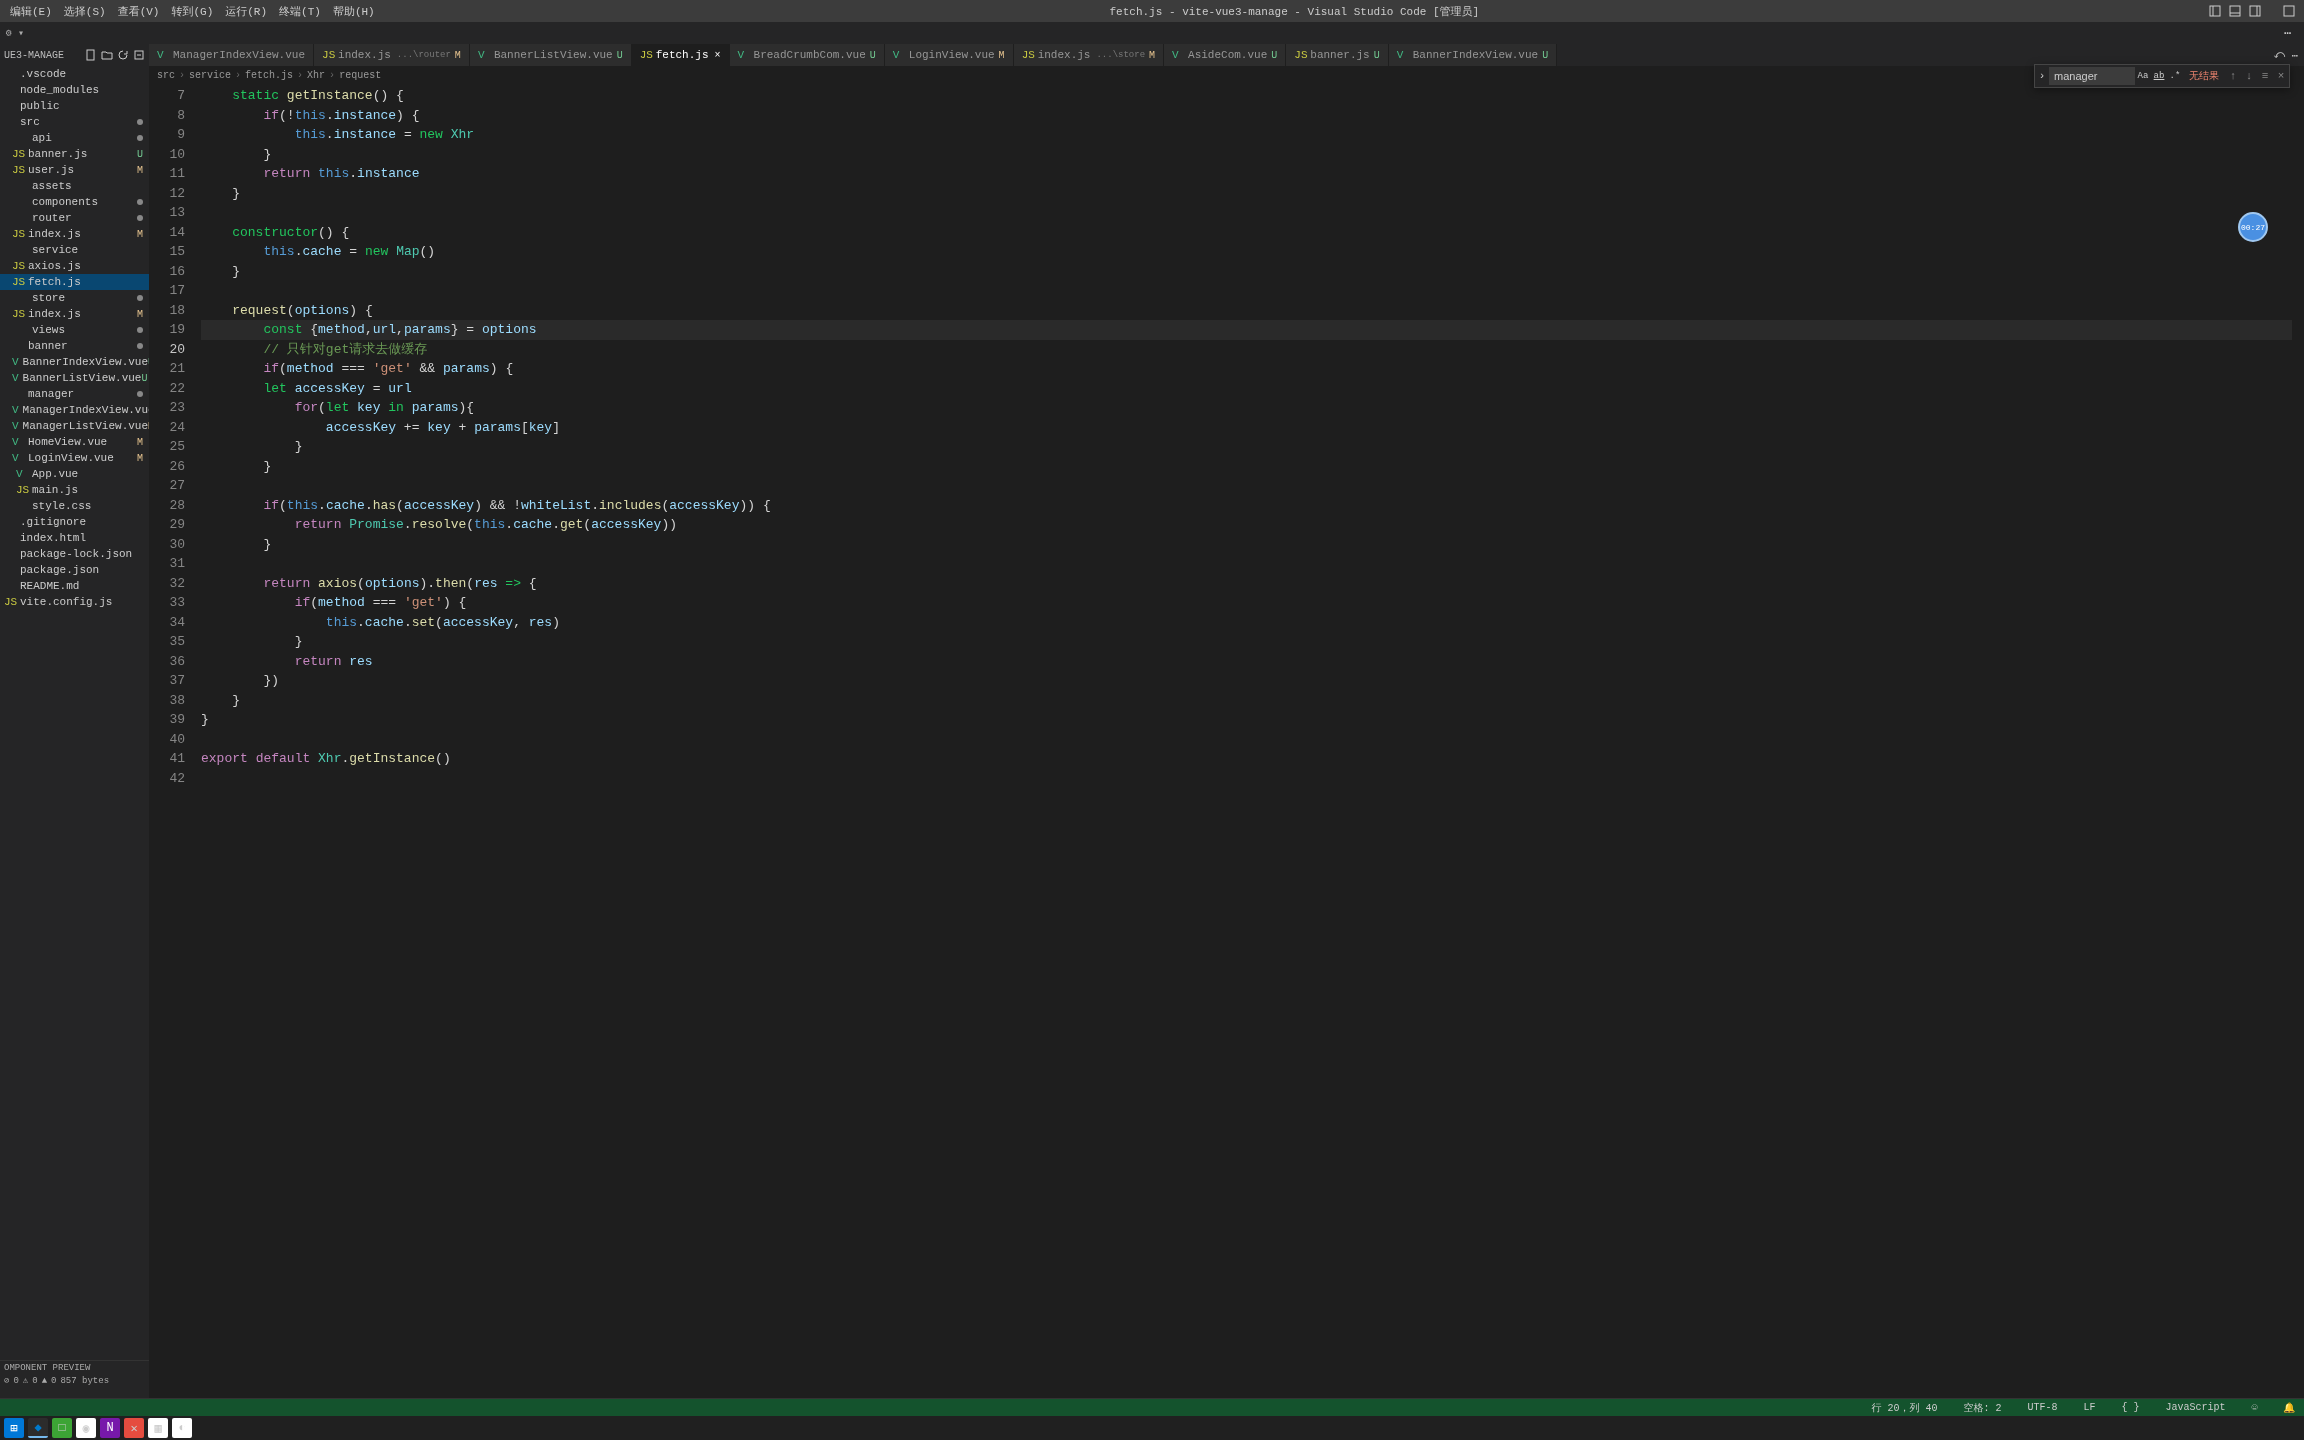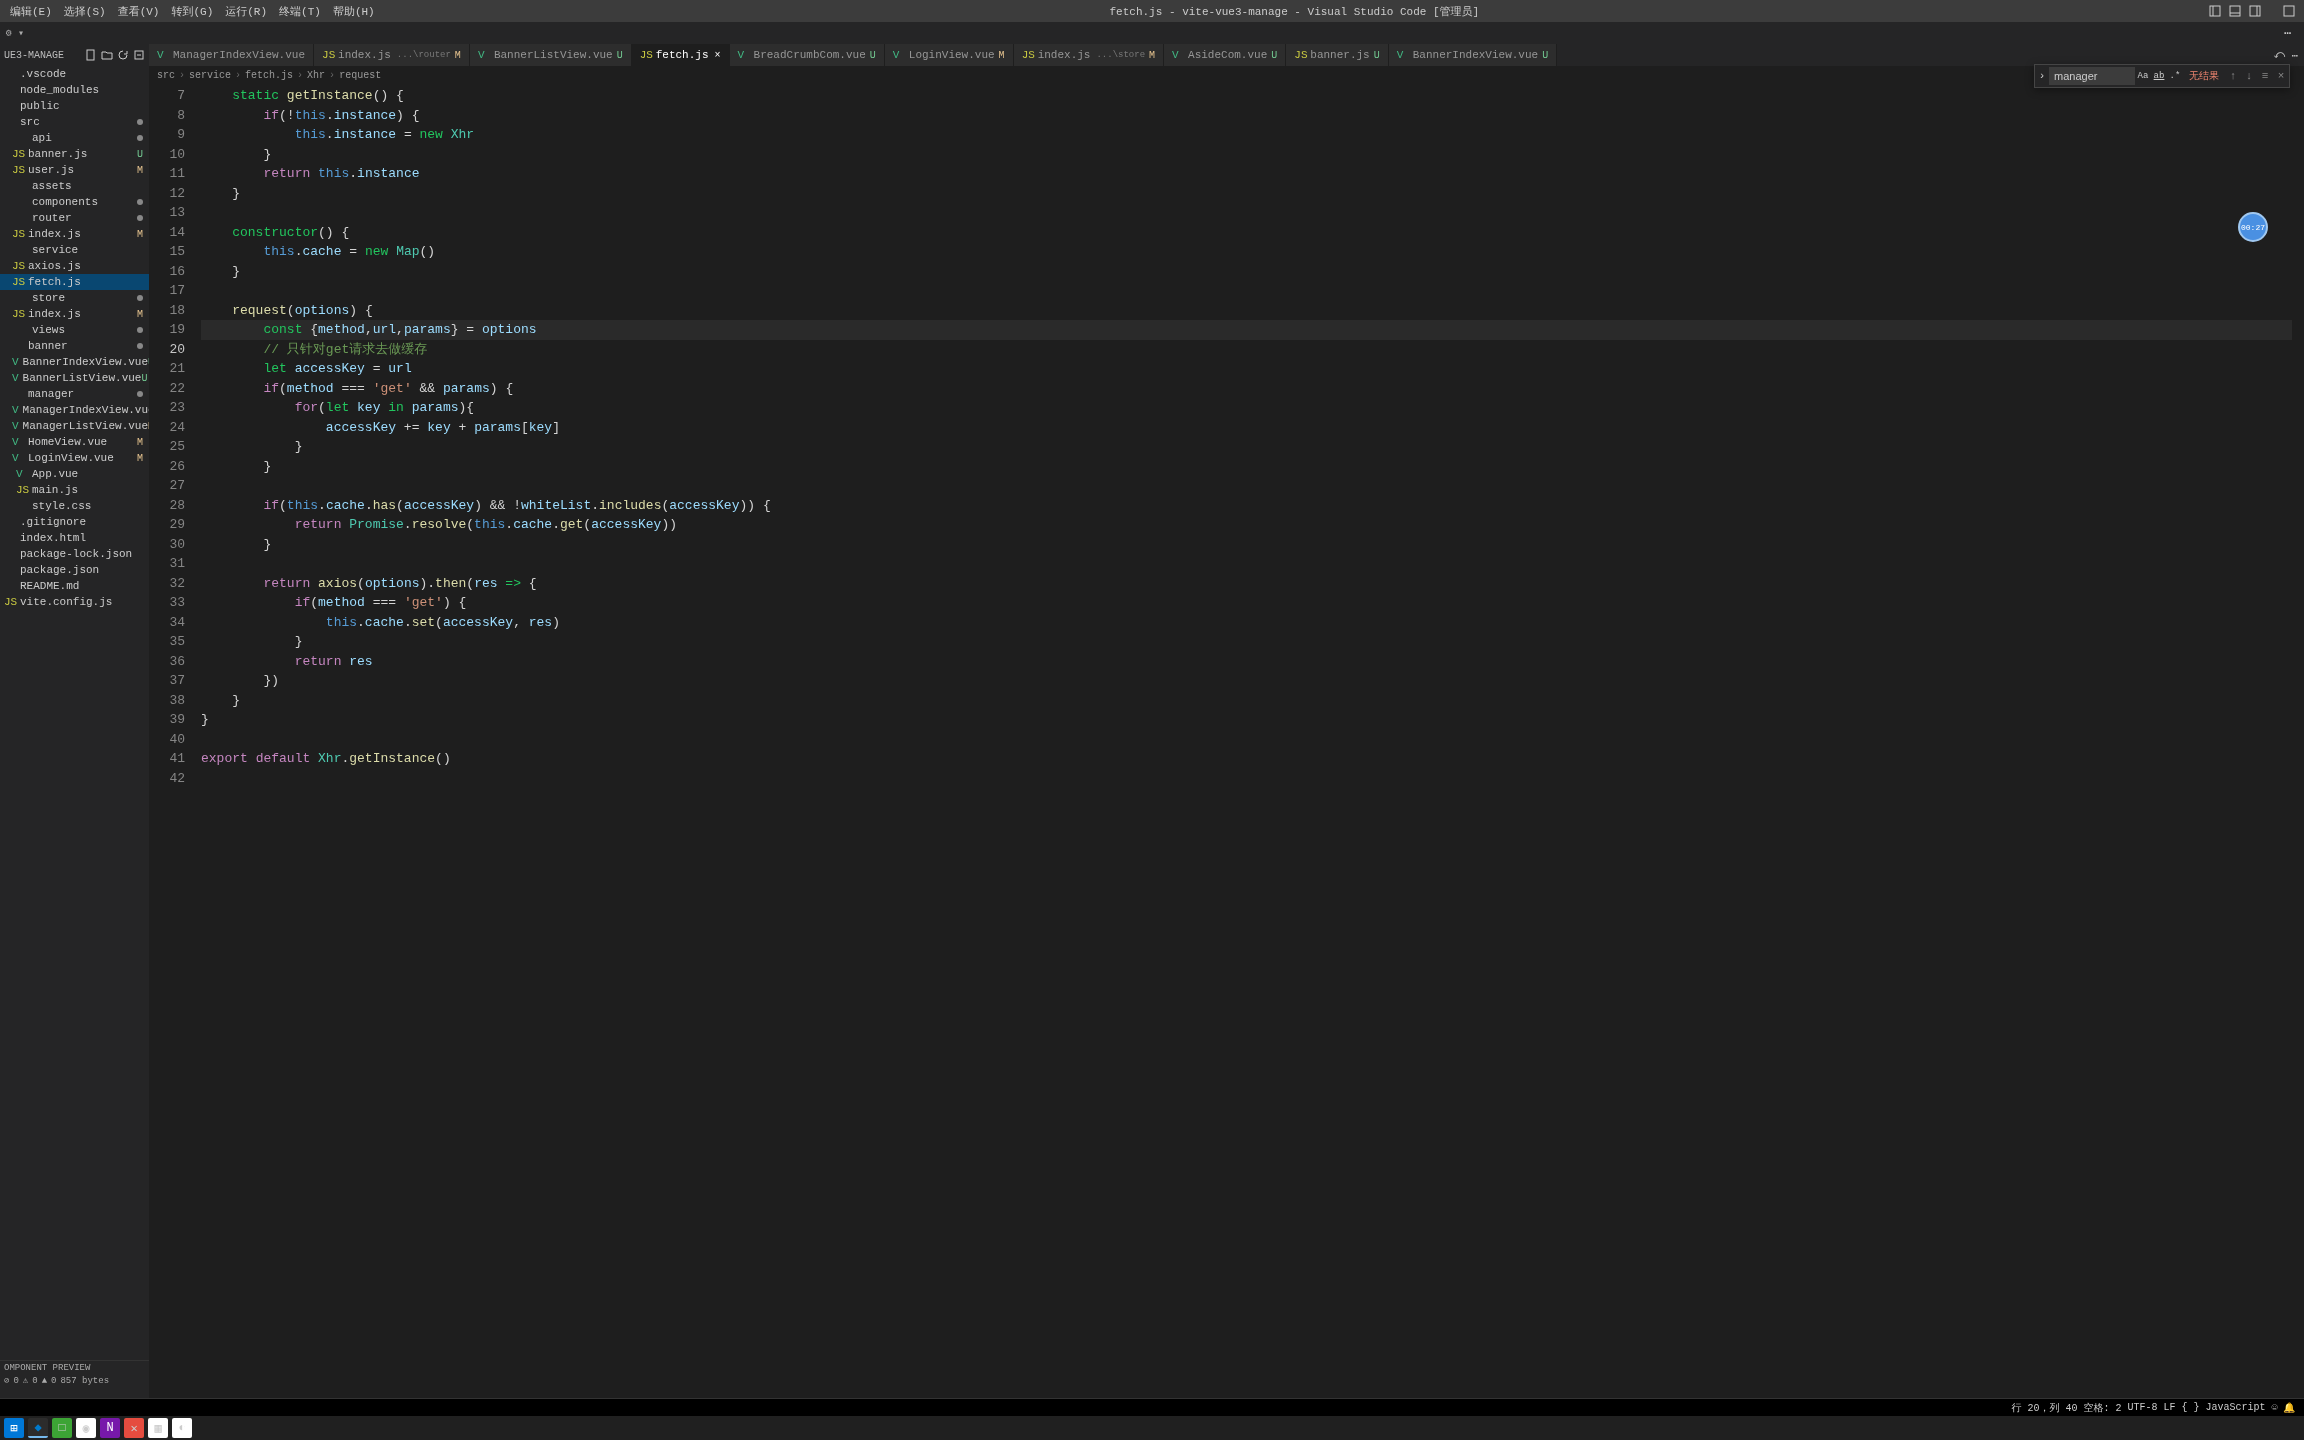--- a/index.html
+++ b/index.html
@@ -204,29 +204,29 @@
   display: flex;
   align-items: center;
   justify-content: center;
   font-size: 8px;
   color: #fff;
   z-index: 5;
 }
 
 .statusbar {
   height: 18px;
-  background: #000000;
+  background: #14532d;
   border-top: 1px solid #333;
   display: flex;
   align-items: center;
   justify-content: flex-end;
   font-size: 10px;
   color: #ccc;
   padding: 0 8px;
-  gap: 6px;
+  gap: 26px;
 }
 
 .taskbar {
   height: 24px;
   background: #202020;
   display: flex;
   align-items: center;
   padding: 0 4px;
   gap: 4px;
 }
@@ -618,22 +618,22 @@
           <div class="code-line">        <span class="kw2">return</span> <span class="this">this</span><span class="pun">.</span><span class="prop">instance</span></div>
           <div class="code-line">    <span class="pun">}</span></div>
           <div class="code-line"></div>
           <div class="code-line">    <span class="kw">constructor</span><span class="pun">()</span> <span class="pun">{</span></div>
           <div class="code-line">        <span class="this">this</span><span class="pun">.</span><span class="prop">cache</span> <span class="op">=</span> <span class="kw">new</span> <span class="cls">Map</span><span class="pun">()</span></div>
           <div class="code-line">    <span class="pun">}</span></div>
           <div class="code-line"></div>
           <div class="code-line">    <span class="fn">request</span><span class="pun">(</span><span class="var">options</span><span class="pun">)</span> <span class="pun">{</span></div>
           <div class="code-line current">        <span class="kw">const</span> <span class="pun">{</span><span class="var">method</span><span class="pun">,</span><span class="var">url</span><span class="pun">,</span><span class="var">params</span><span class="pun">}</span> <span class="op">=</span> <span class="var">options</span></div>
           <div class="code-line">        <span class="com">// 只针对get请求去做缓存</span></div>
+          <div class="code-line">        <span class="kw2">if</span><span class="pun">(</span><span class="var">method</span> <span class="op">===</span> <span class="str">'get'</span> <span class="op">&amp;&amp;</span> <span class="var">params</span><span class="pun">)</span> <span class="pun">{</span></div>
           <div class="code-line">        <span class="kw">let</span> <span class="var">accessKey</span> <span class="op">=</span> <span class="var">url</span></div>
-          <div class="code-line">        <span class="kw2">if</span><span class="pun">(</span><span class="var">method</span> <span class="op">===</span> <span class="str">'get'</span> <span class="op">&amp;&amp;</span> <span class="var">params</span><span class="pun">)</span> <span class="pun">{</span></div>
           <div class="code-line">            <span class="kw2">for</span><span class="pun">(</span><span class="kw">let</span> <span class="var">key</span> <span class="kw">in</span> <span class="var">params</span><span class="pun">){</span></div>
           <div class="code-line">                <span class="var">accessKey</span> <span class="op">+=</span> <span class="var">key</span> <span class="op">+</span> <span class="var">params</span><span class="pun">[</span><span class="var">key</span><span class="pun">]</span></div>
           <div class="code-line">            <span class="pun">}</span></div>
           <div class="code-line">        <span class="pun">}</span></div>
           <div class="code-line"></div>
           <div class="code-line">        <span class="kw2">if</span><span class="pun">(</span><span class="this">this</span><span class="pun">.</span><span class="prop">cache</span><span class="pun">.</span><span class="fn">has</span><span class="pun">(</span><span class="var">accessKey</span><span class="pun">)</span> <span class="op">&amp;&amp;</span> <span class="op">!</span><span class="var">whiteList</span><span class="pun">.</span><span class="fn">includes</span><span class="pun">(</span><span class="var">accessKey</span><span class="pun">))</span> <span class="pun">{</span></div>
           <div class="code-line">            <span class="kw2">return</span> <span class="cls">Promise</span><span class="pun">.</span><span class="fn">resolve</span><span class="pun">(</span><span class="this">this</span><span class="pun">.</span><span class="prop">cache</span><span class="pun">.</span><span class="fn">get</span><span class="pun">(</span><span class="var">accessKey</span><span class="pun">))</span></div>
           <div class="code-line">        <span class="pun">}</span></div>
           <div class="code-line"></div>
           <div class="code-line">        <span class="kw2">return</span> <span class="fn">axios</span><span class="pun">(</span><span class="var">options</span><span class="pun">).</span><span class="fn">then</span><span class="pun">(</span><span class="var">res</span> <span class="kw">=&gt;</span> <span class="pun">{</span></div>

